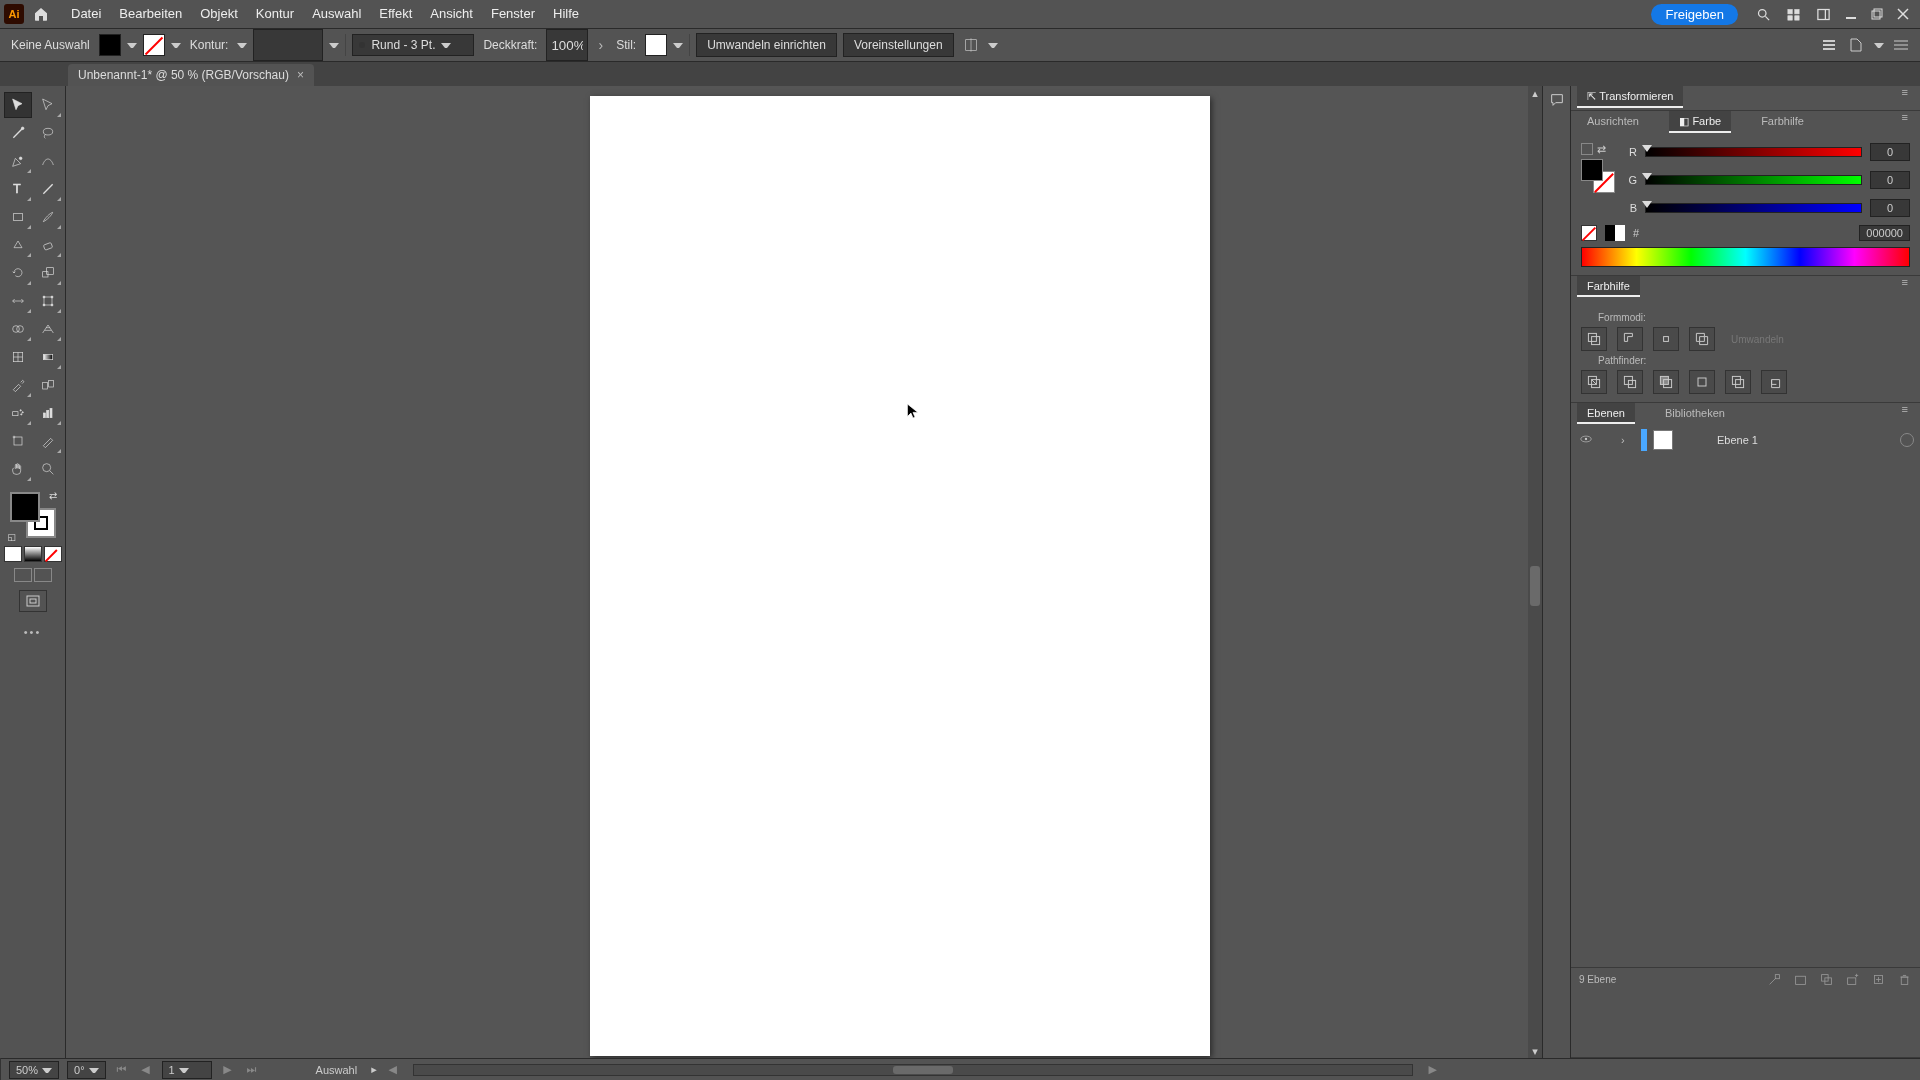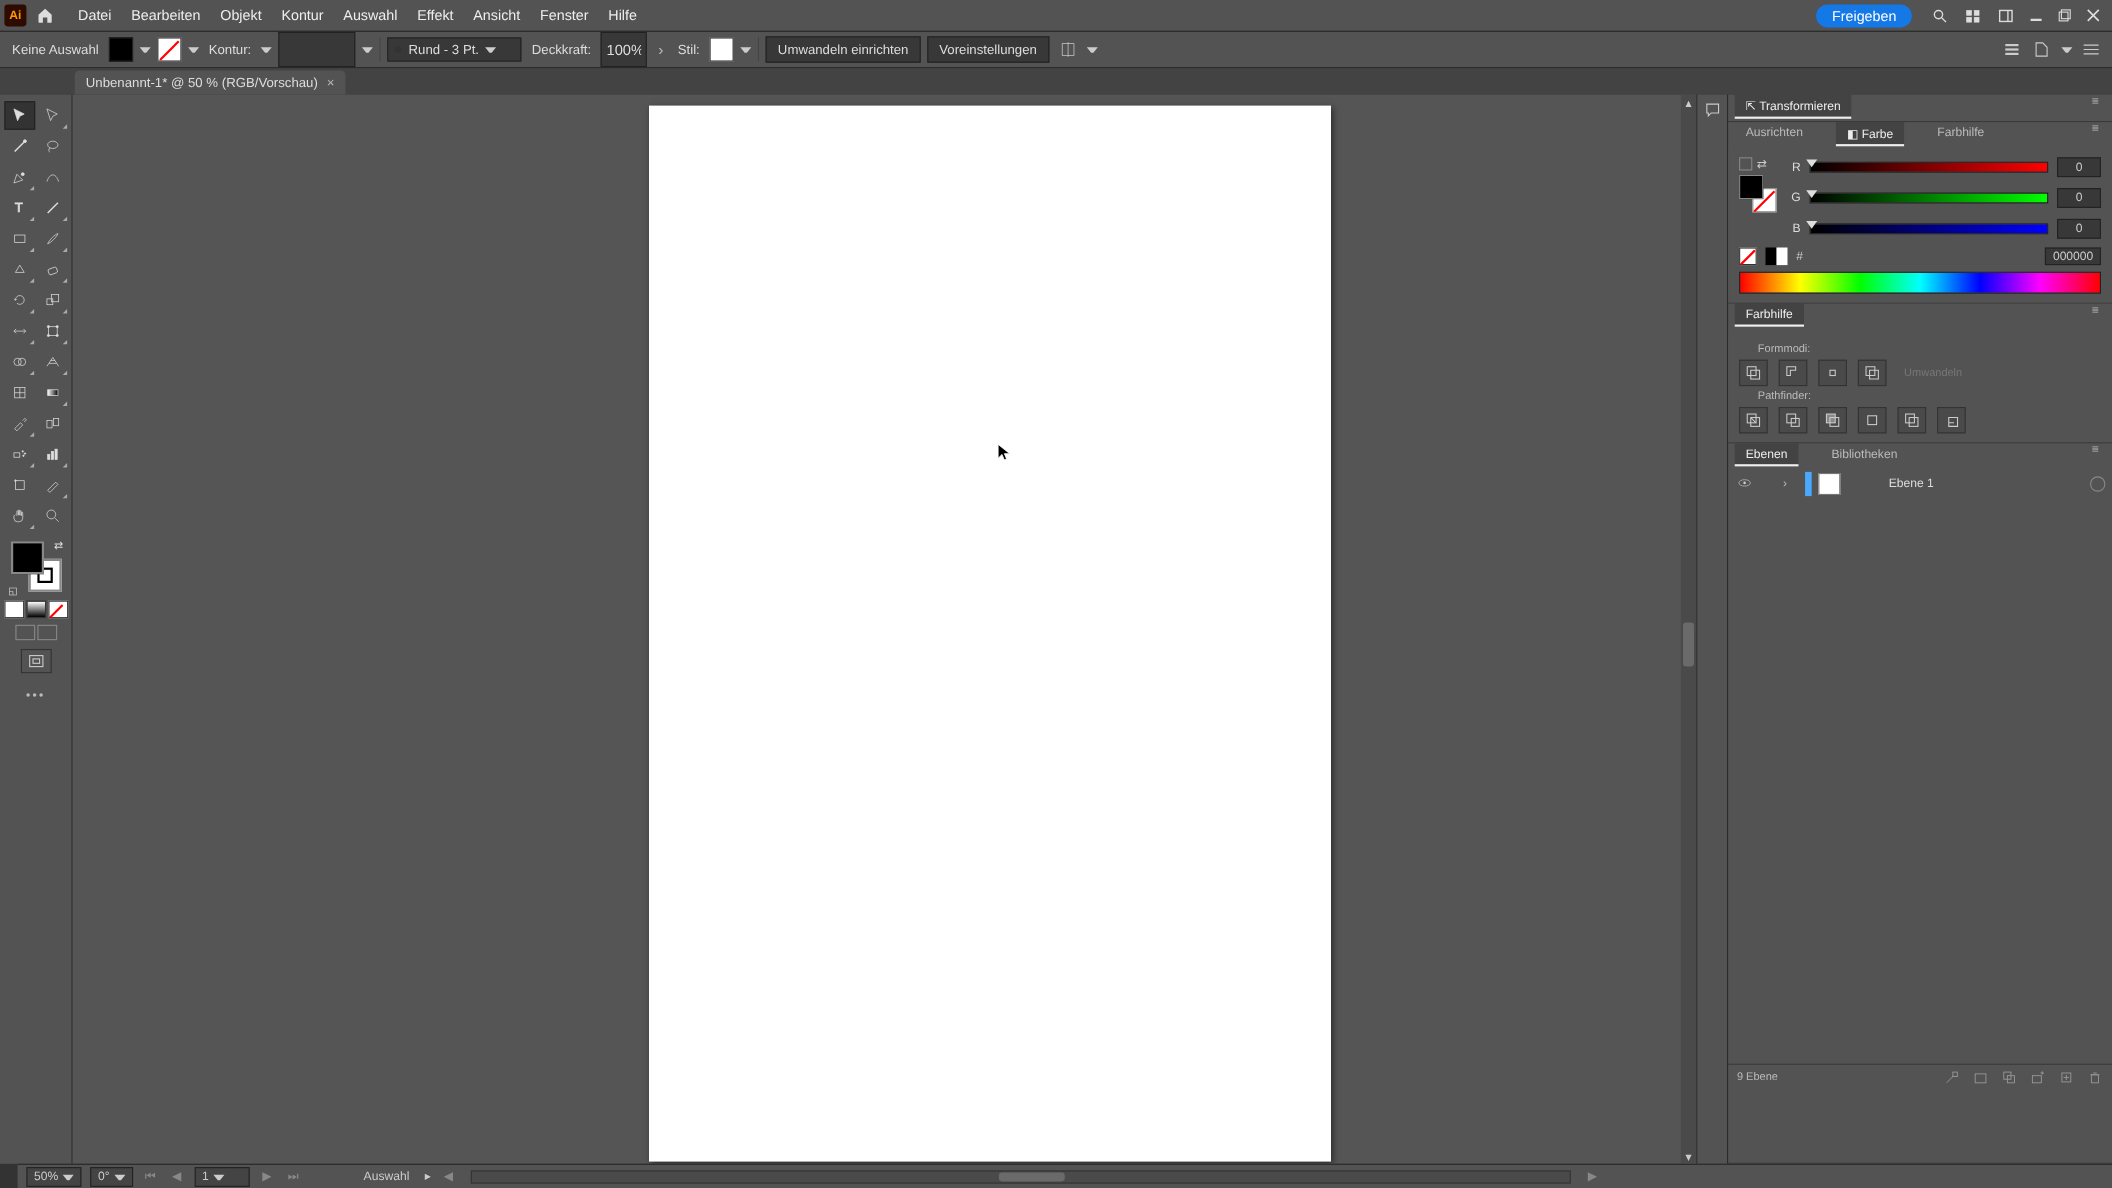--- a/index.html
+++ b/index.html
@@ -122,21 +122,21 @@
 .layer-color{width:6px;height:22px;background:#4aa8ff;}
 .layer-thumb{width:20px;height:20px;background:#fff;border:1px solid #777;}
 .layer-name{flex:1;color:#ddd;margin-left:38px;}
 .layer-target{width:14px;height:14px;border:1px solid #888;border-radius:50%;}
 .layers-footer{height:24px;border-top:1px solid #3a3a3a;display:flex;align-items:center;padding:0 8px;gap:10px;font-size:10px;color:#bbb;}
 .layers-footer .sp{flex:1;}
 .lf-icon{width:16px;height:16px;display:flex;align-items:center;justify-content:center;}
 .lf-icon svg{width:13px;height:13px;fill:none;stroke:#999;}
 
 
-.statusbar{position:absolute;left:16px;right:0;bottom:0;height:22px;background:#535353;border-top:1px solid #2a2a2a;display:flex;align-items:center;padding:0 8px;gap:8px;font-size:11px;color:#ccc;}
+.statusbar{position:absolute;left:1px;right:0;bottom:0;height:22px;background:#535353;border-top:1px solid #2a2a2a;display:flex;align-items:center;padding:0 8px;gap:8px;font-size:11px;color:#ccc;}
 .statusbar .stat-dd{background:#444;border:1px solid #222;height:18px;padding:0 6px;display:flex;align-items:center;gap:4px;}
 .statusbar .nav-btn{width:16px;height:16px;display:flex;align-items:center;justify-content:center;color:#888;}
 .statusbar .hscroll{flex:1;height:12px;background:#4a4a4a;border:1px solid #333;position:relative;margin:0 4px;max-width:1000px;}
 .statusbar .hscroll .thumb{position:absolute;top:1px;bottom:1px;left:48%;width:60px;background:#6a6a6a;border-radius:3px;}
 </style>
 </head>
 <body>
 
 <div class="menubar">
   <div class="logo">Ai</div>

